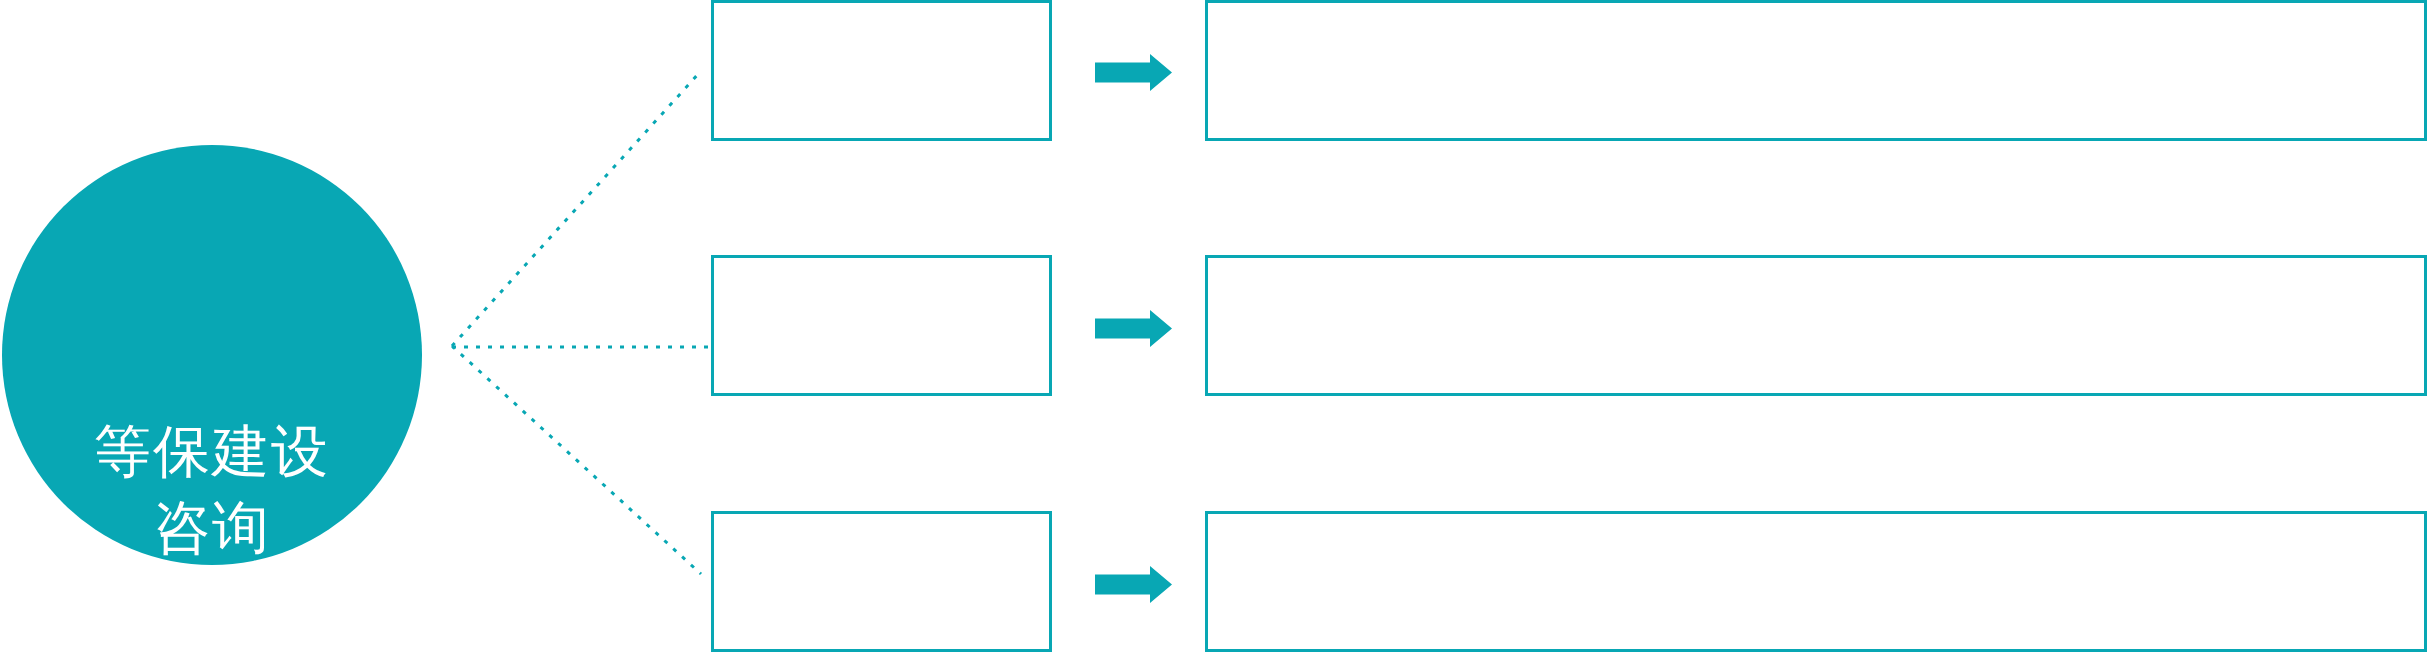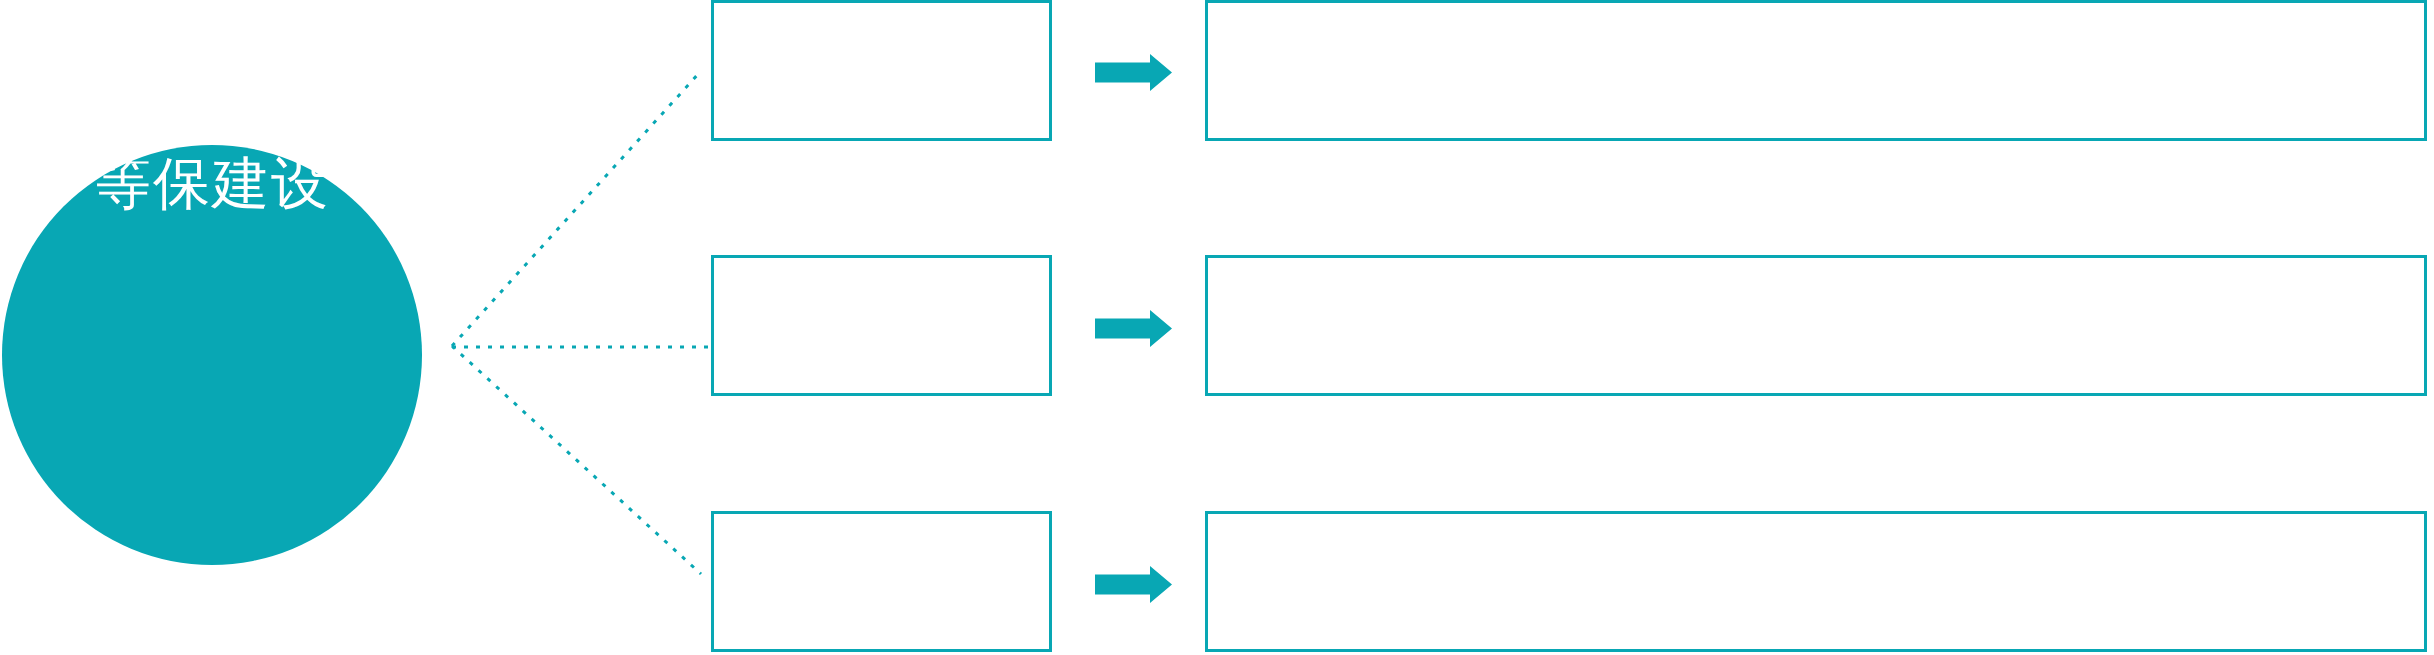--- a/index.html
+++ b/index.html
@@ -21,21 +21,21 @@
     position: absolute;
     left: 2px;
     top: 145px;
     width: 420px;
     height: 420px;
     border-radius: 50%;
     background: var(--accent);
     display: flex;
     flex-direction: column;
     align-items: center;
-    justify-content: space-between;
+    justify-content: flex-end;
     text-align: center;
     color: #ffffff;
     font-size: 57px;
     line-height: 76px;
     font-weight: 300;
     letter-spacing: 2px;
   }
 
   
   svg.connectors {
@@ -78,20 +78,21 @@
   .arrow.r3 { top: 566px; }
   .arrow svg { display: block; width: 100%; height: 100%; }
 </style>
 </head>
 <body>
 
 <div class="canvas">
 
   <div class="topic-circle">
     <span>等保建设</span>
+    <span>咨询</span>
   </div>
 
   <svg class="connectors" viewBox="0 0 2434 655" xmlns="http://www.w3.org/2000/svg" aria-hidden="true">
     <line x1="452" y1="346" x2="700" y2="72"></line>
     <line x1="452" y1="347" x2="711" y2="347"></line>
     <line x1="452" y1="346" x2="701" y2="574"></line>
   </svg>
 
   <div class="box small r1"></div>
   <div class="arrow r1">

